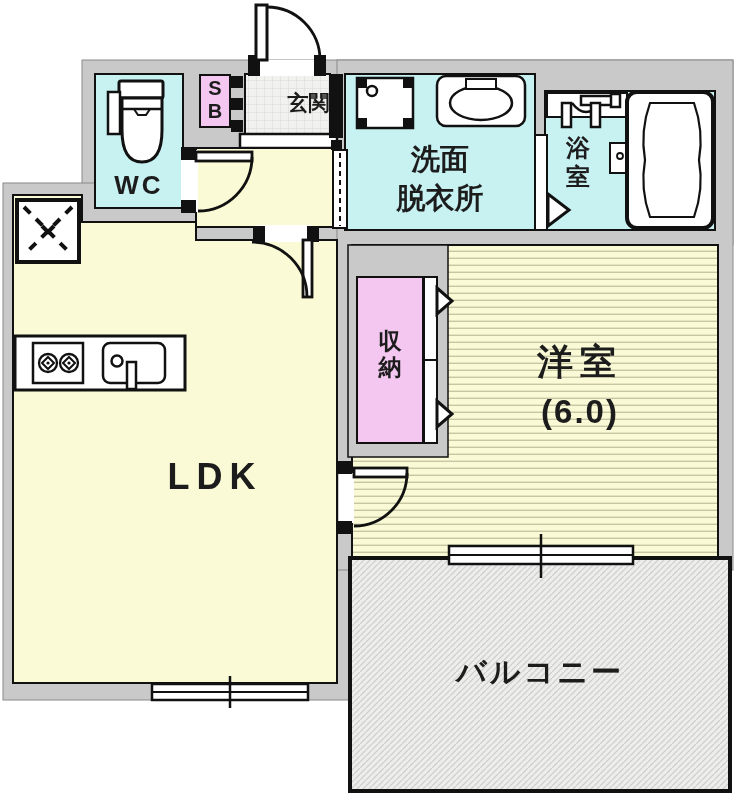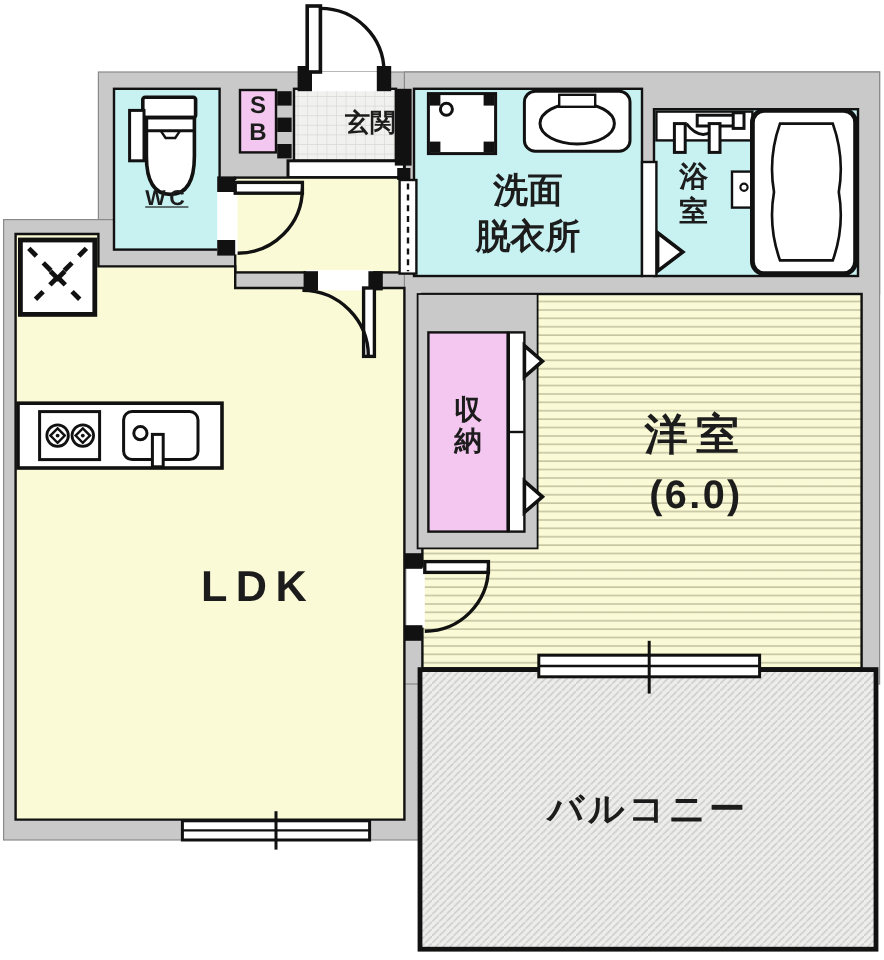--- a/index.html
+++ b/index.html
@@ -1,32 +1,32 @@
 <!DOCTYPE html>
 <html><head>
 <meta charset="utf-8">
 <style>
   html,body{margin:0;padding:0;background:#fff;}
   #plan{position:relative;width:737px;height:800px;background:#ffffff;overflow:hidden;
         font-family:"Liberation Sans",sans-serif;color:#1c1c1c;}
   #plan svg{position:absolute;left:0;top:0;}
   .lbl{position:absolute;text-align:center;font-weight:bold;color:#1c1c1c;
        white-space:pre-line;line-height:1.25;}
-  .lbl-wc{left:95px;top:154px;width:88px;font-size:18px;letter-spacing:3px;text-decoration:underline;}
+  .lbl-wc{left:95px;top:169px;width:88px;font-size:26px;letter-spacing:3px;}
   .lbl-sb{left:199px;top:77px;width:32px;font-size:20px;line-height:1.15;}
   .lbl-genkan{left:230px;top:90px;width:85px;font-size:21px;margin-left:36px;}
   .lbl-senmen{left:345px;top:140px;width:190px;font-size:29px;line-height:1.35;}
   .lbl-yoku{left:556px;top:134px;width:44px;font-size:24px;line-height:1.2;}
   .lbl-shuno{left:377px;top:328px;width:26px;font-size:23px;line-height:1.15;}
   .blk{position:absolute;}
   .blk .main{font-size:36px;font-weight:bold;letter-spacing:7px;text-align:center;}
   .blk .size{font-size:33px;font-weight:bold;text-align:center;margin-top:6px;letter-spacing:2px;}
   .blk-you{left:420px;top:338px;width:320px;}
-  .blk-ldk{left:60px;top:468px;width:310px;}
-  .lbl-balcony{left:355px;top:656px;width:370px;font-size:30px;letter-spacing:3px;}
+  .blk-ldk{left:60px;top:456px;width:310px;}
+  .lbl-balcony{left:355px;top:656px;width:370px;font-size:30px;letter-spacing:3px;font-family:Liberation Mono, monospace;}
 </style>
 </head>
 <body>
 
 <div id="plan">
   <svg width="737" height="800" viewBox="0 0 737 800">
     <defs>
       <pattern id="stripes" patternUnits="userSpaceOnUse" width="8" height="7">
         <rect width="8" height="7" fill="#fafad6"></rect>
         <line x1="0" y1="6.3" x2="8" y2="6.3" stroke="#c6c6a4" stroke-width="1.4"></line>

